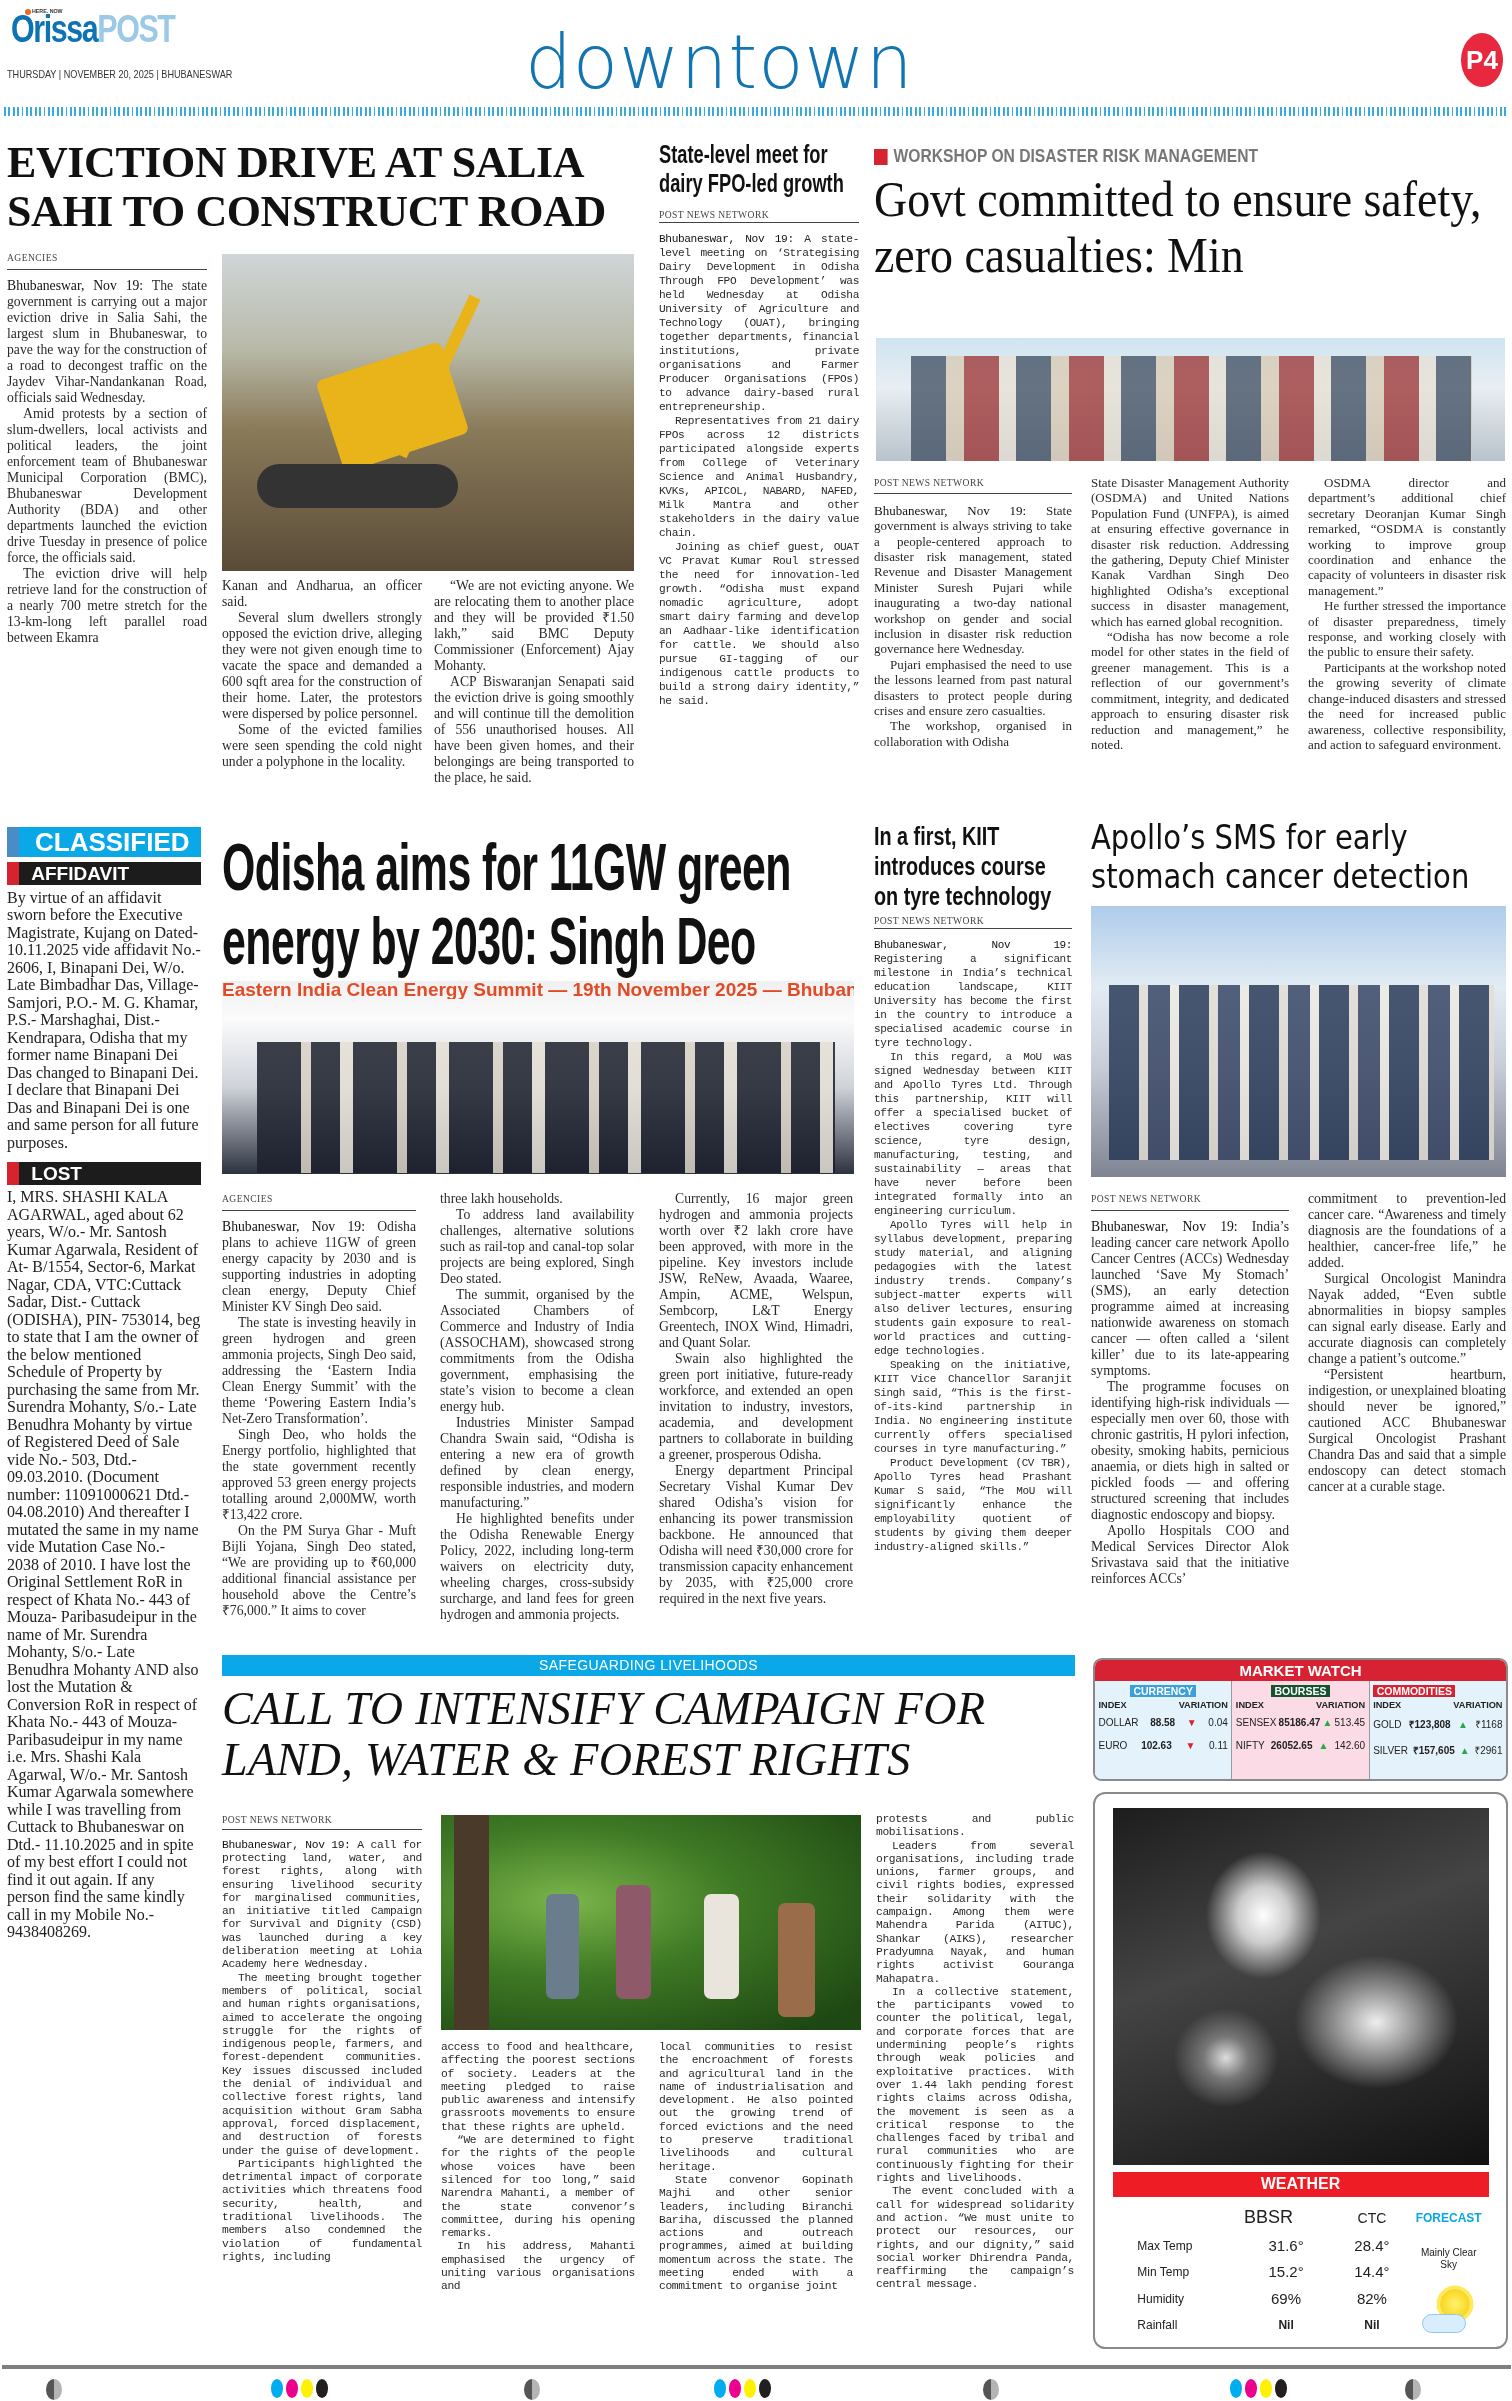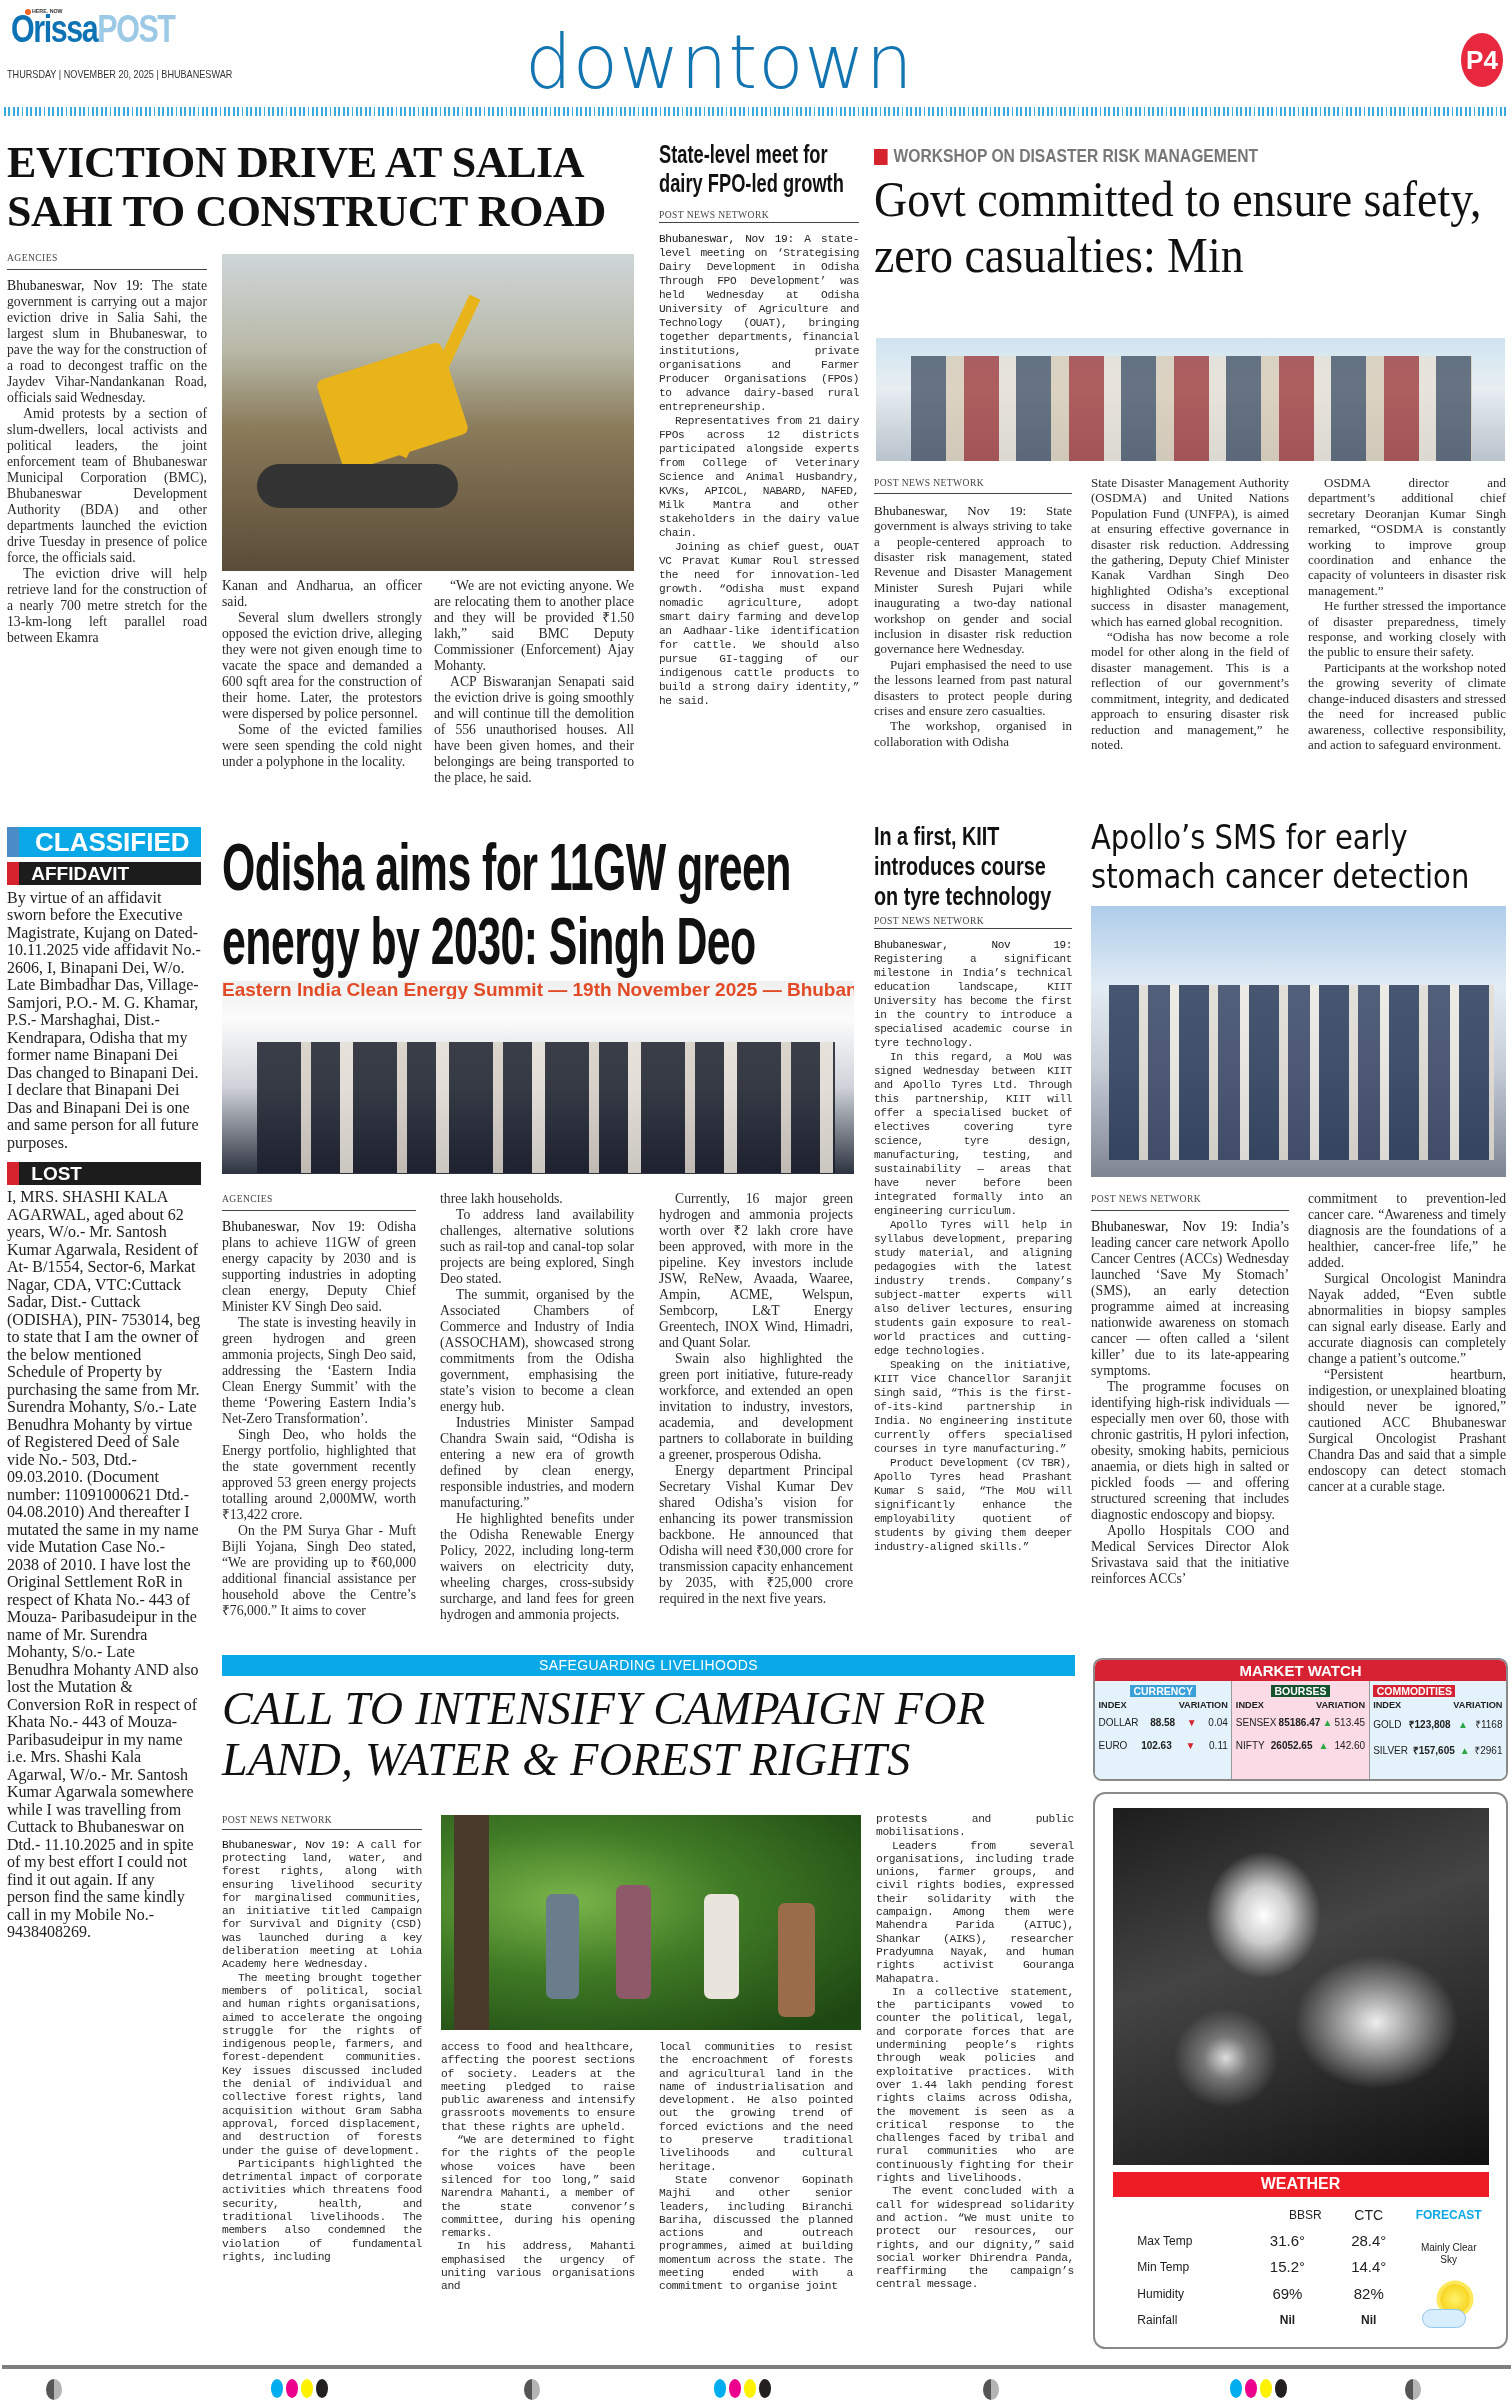--- a/index.html
+++ b/index.html
@@ -99,21 +99,21 @@
   <div class="abs" style="left:35px;top:17.5px;width:561px;height:105px;background:repeating-linear-gradient(90deg,#3b4a5e 0 35px,#d8c9b2 35px 53px,#9a2f2f 53px 88px,#e7e0d3 88px 105px);opacity:.75"></div>
 </div>
 <div class="abs body-text" style="left:874px;top:475px;width:198px;font-family:'Liberation Serif',serif;font-size:13px;line-height:15.4px">
   <div class="byline">POST NEWS NETWORK</div>
   <p class="first"><span class="dateline">Bhubaneswar, Nov 19:</span> <span>State government is always striving to take a people-centered approach to disaster risk management, stated Revenue and Disaster Management Minister Suresh Pujari while inaugurating a two-day national workshop on gender and social inclusion in disaster risk reduction governance here Wednesday.</span></p>
   <p>Pujari emphasised the need to use the lessons learned from past natural disasters to protect people during crises and ensure zero casualties.</p>
   <p>The workshop, organised in collaboration with Odisha</p>
 </div>
 <div class="abs body-text" style="left:1091px;top:475px;width:198px;font-size:13px;line-height:15.4px">
   <p class="first">State Disaster Management Authority (OSDMA) and United Nations Population Fund (UNFPA), is aimed at ensuring effective governance in disaster risk reduction. Addressing the gathering, Deputy Chief Minister Kanak Vardhan Singh Deo highlighted Odisha’s exceptional success in disaster management, which has earned global recognition.</p>
-  <p>“Odisha has now become a role model for other along in the field of disaster management. This is a reflection of our government’s commitment, integrity, and dedicated approach to ensuring disaster risk reduction and management,” he noted.</p>
+  <p>“Odisha has now become a role model for other states in the field of greener management. This is a reflection of our government’s commitment, integrity, and dedicated approach to ensuring disaster risk reduction and management,” he noted.</p>
 </div>
 <div class="abs body-text" style="left:1308px;top:475px;width:198px;font-size:13px;line-height:15.4px">
   <p>OSDMA director and department’s additional chief secretary Deoranjan Kumar Singh remarked, “OSDMA is constantly working to improve group coordination and enhance the capacity of volunteers in disaster risk management.”</p>
   <p>He further stressed the importance of disaster preparedness, timely response, and working closely with the public to ensure their safety.</p>
   <p>Participants at the workshop noted the growing severity of climate change-induced disasters and stressed the need for increased public awareness, collective responsibility, and action to safeguard environment.</p>
 </div>
 
 <div class="abs" style="left:7px;top:827px;width:194px">
   <div class="classified-head">CLASSIFIED</div>
   <div class="class-sub" style="margin-top:5.3px">AFFIDAVIT</div>
@@ -275,21 +275,21 @@
   </div>
 </div>
 
 <div class="abs weather" style="left:1093px;top:1792px;width:415px;height:557px">
   <div class="sat-img" style="margin:14px 17.5px 0;height:357px"></div>
   <div class="wx-head" style="margin-top:7px">WEATHER</div>
   <table class="wx-table" style="margin:5.3px 17.5px 0 35px;width:359px">
     <tbody>
         <tr>
       <td></td>
-      <td style="text-align:right;font-size:12px">BBSR</td>
+      <td style="text-align:left;font-size:18px">BBSR</td>
       <td style="text-align:center;font-size:14px">CTC</td>
       <td style="text-align:center;font-size:12px;font-weight:bold;color:#0aa8e6">FORECAST</td>
     </tr>
     <tr>
       <td>Max Temp</td>
       <td style="text-align:center;font-size:15px;font-weight:300">31.6°</td>
       <td style="text-align:center;font-size:15px;font-weight:300">28.4°</td>
       <td rowspan="2" style="text-align:center;width:70px;font-size:10px;line-height:12.3px">Mainly Clear Sky</td>
     </tr>
     <tr>

